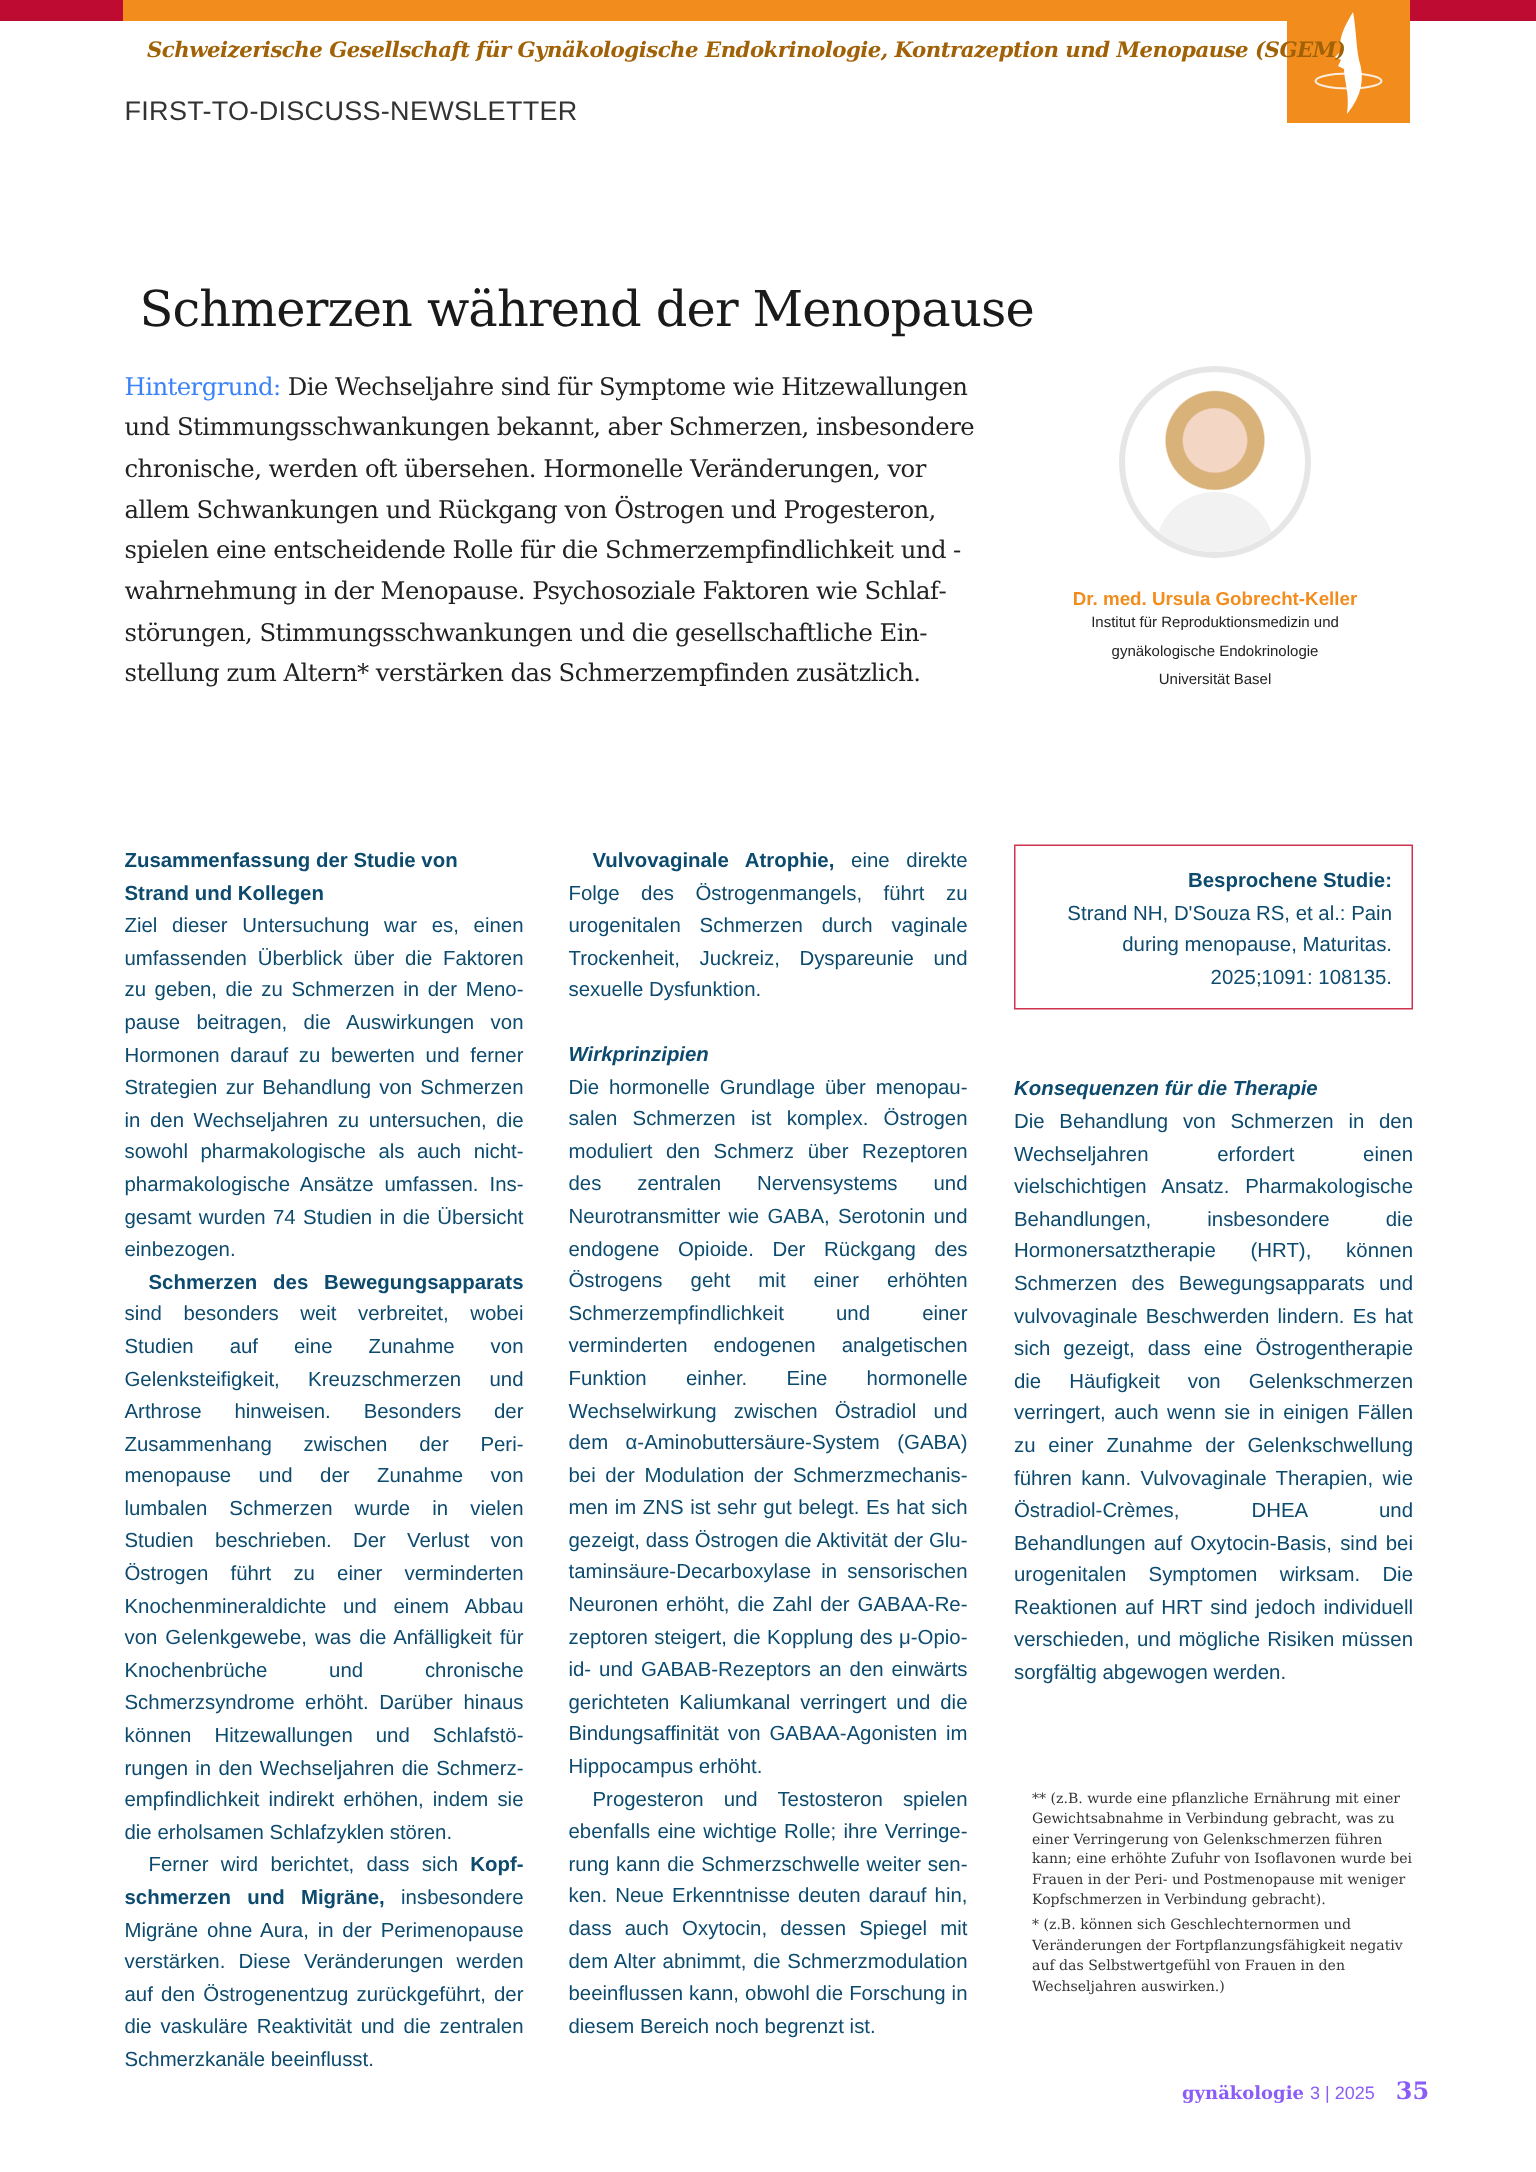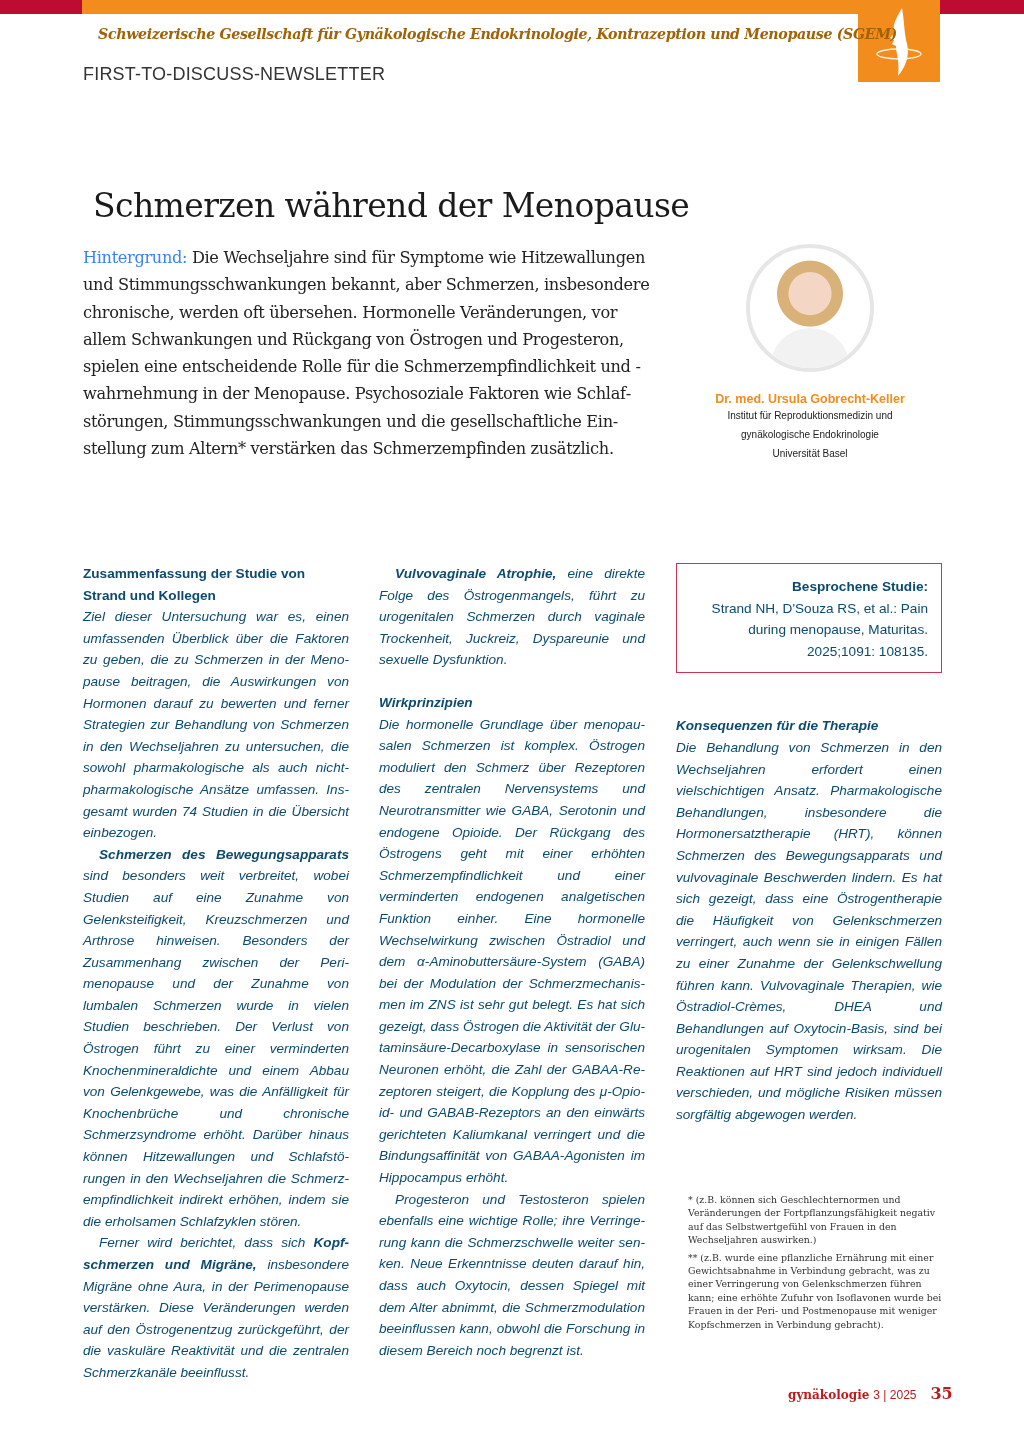--- a/index.html
+++ b/index.html
@@ -18,28 +18,28 @@
   .portrait { width: 120px; height: 120px; border-radius: 50%; margin: 0 auto; border: 4px solid #e6e6e6; background: radial-gradient(circle at 50% 38%, #f3d6c4 0 22%, #d9b27a 23% 34%, #ffffff 35%); position: relative; overflow: hidden; }
   .portrait .body { position: absolute; left: 20px; top: 80px; width: 80px; height: 60px; background: #f2f2f2; border-radius: 40px 40px 0 0; }
   .author-name { color: #f28c1c; font-weight: bold; font-size: 12.5px; margin-top: 20px; }
   .author-aff { font-size: 10px; line-height: 19px; color: #222; }
   .col { position: absolute; top: 563px; width: 266px; font-family: "Liberation Sans", sans-serif; font-size: 13.6px; line-height: 21.6px; color: #0c4a6e; text-align: justify; hyphens: manual; }
   .col1 { left: 83px; }
   .col2 { left: 379px; }
   .col3 { left: 676px; }
   .col h3 { font-size: 13.6px; margin: 0; font-weight: bold; line-height: 21.6px; text-align: left; }
   .col h3.ital { font-style: italic; }
-  .col p { margin: 0; font-style: italic; }
+  .col p { margin: 0; }
   .col p.indent { text-indent: 16px; }
   .gap { height: 21px; }
   .study-box { border: 1.5px solid #d0334f; padding: 12px 13px 10px 13px; margin-left: 0; width: 238px; font-size: 13.6px; line-height: 21.6px; text-align: right; }
   .study-box .label { font-weight: bold; }
   .footnotes { position: absolute; left: 688px; top: 1193px; width: 256px; font-family: "DejaVu Serif", serif; font-size: 9.4px; line-height: 13.4px; color: #333; }
   .footnotes p { margin: 0 0 4px 0; }
-  .footer { position: absolute; left: 788px; top: 1384px; font-family: "DejaVu Serif", serif; font-size: 12px; color: #b91c1c; white-space: nowrap; }
+  .footer { position: absolute; left: 788px; top: 1384px; font-family: "DejaVu Serif", serif; font-size: 12px; color: #8b5cf6; white-space: nowrap; }
   .footer .journal { font-weight: bold; }
   .footer .issue { font-family: "Liberation Sans", sans-serif; margin-left: 4px; }
   .footer .page { font-weight: bold; font-size: 16px; margin-left: 14px; }
 </style>
 </head>
 <body>
 
 <div class="topbar-red-left"></div>
 <div class="topbar-orange"></div>
 <div class="topbar-red-right"></div>
@@ -90,19 +90,19 @@
     <div class="label">Besprochene Studie:</div>
     <div>Strand NH, D'Souza RS, et al.: Pain du­ring menopause, Maturitas. 2025;1091: 108135.</div>
   </div>
   <div class="gap"></div>
   <div class="gap"></div>
   <h3 class="ital">Konsequenzen für die Therapie</h3>
   <p>Die Behandlung von Schmerzen in den Wechsel­jahren erfordert einen vielschichtigen Ansatz. Pharmakologische Behandlungen, insbeson­dere die Hormonersatztherapie (HRT), kön­nen Schmerzen des Bewegungsapparats und vulvovaginale Beschwerden lindern. Es hat sich gezeigt, dass eine Östrogentherapie die Häufigkeit von Gelenkschmerzen verringert, auch wenn sie in einigen Fällen zu einer Zu­nahme der Gelenkschwellung führen kann. Vulvovaginale Therapien, wie Östradiol-Crèmes, DHEA und Behandlungen auf Oxyto­cin-Basis, sind bei urogenitalen Symptomen wirksam. Die Reaktionen auf HRT sind jedoch individuell verschieden, und mögliche Risiken müssen sorgfältig abgewogen werden.</p>
 </div>
 
 <div class="footnotes">
+  <p>** (z.B. wurde eine pflanzliche Ernährung mit einer Gewichtsabnahme in Verbindung gebracht, was zu einer Verringerung von Gelenkschmerzen führen kann; eine erhöhte Zufuhr von Isoflavonen wurde bei Frauen in der Peri- und Postmenopause mit weniger Kopfschmerzen in Verbindung gebracht).</p>
   <p>* (z.B. können sich Geschlechternormen und Veränderungen der Fortpflanzungsfähigkeit negativ auf das Selbstwertgefühl von Frauen in den Wechseljahren auswirken.)</p>
-  <p>** (z.B. wurde eine pflanzliche Ernährung mit einer Gewichtsabnahme in Verbindung gebracht, was zu einer Verringerung von Gelenkschmerzen führen kann; eine erhöhte Zufuhr von Isoflavonen wurde bei Frauen in der Peri- und Postmenopause mit weniger Kopfschmerzen in Verbindung gebracht).</p>
 </div>
 
 <div class="footer">
   <span class="journal">gynäkologie</span><span class="issue">3 | 2025</span><span class="page">35</span>
 </div>
 
 </body></html>

